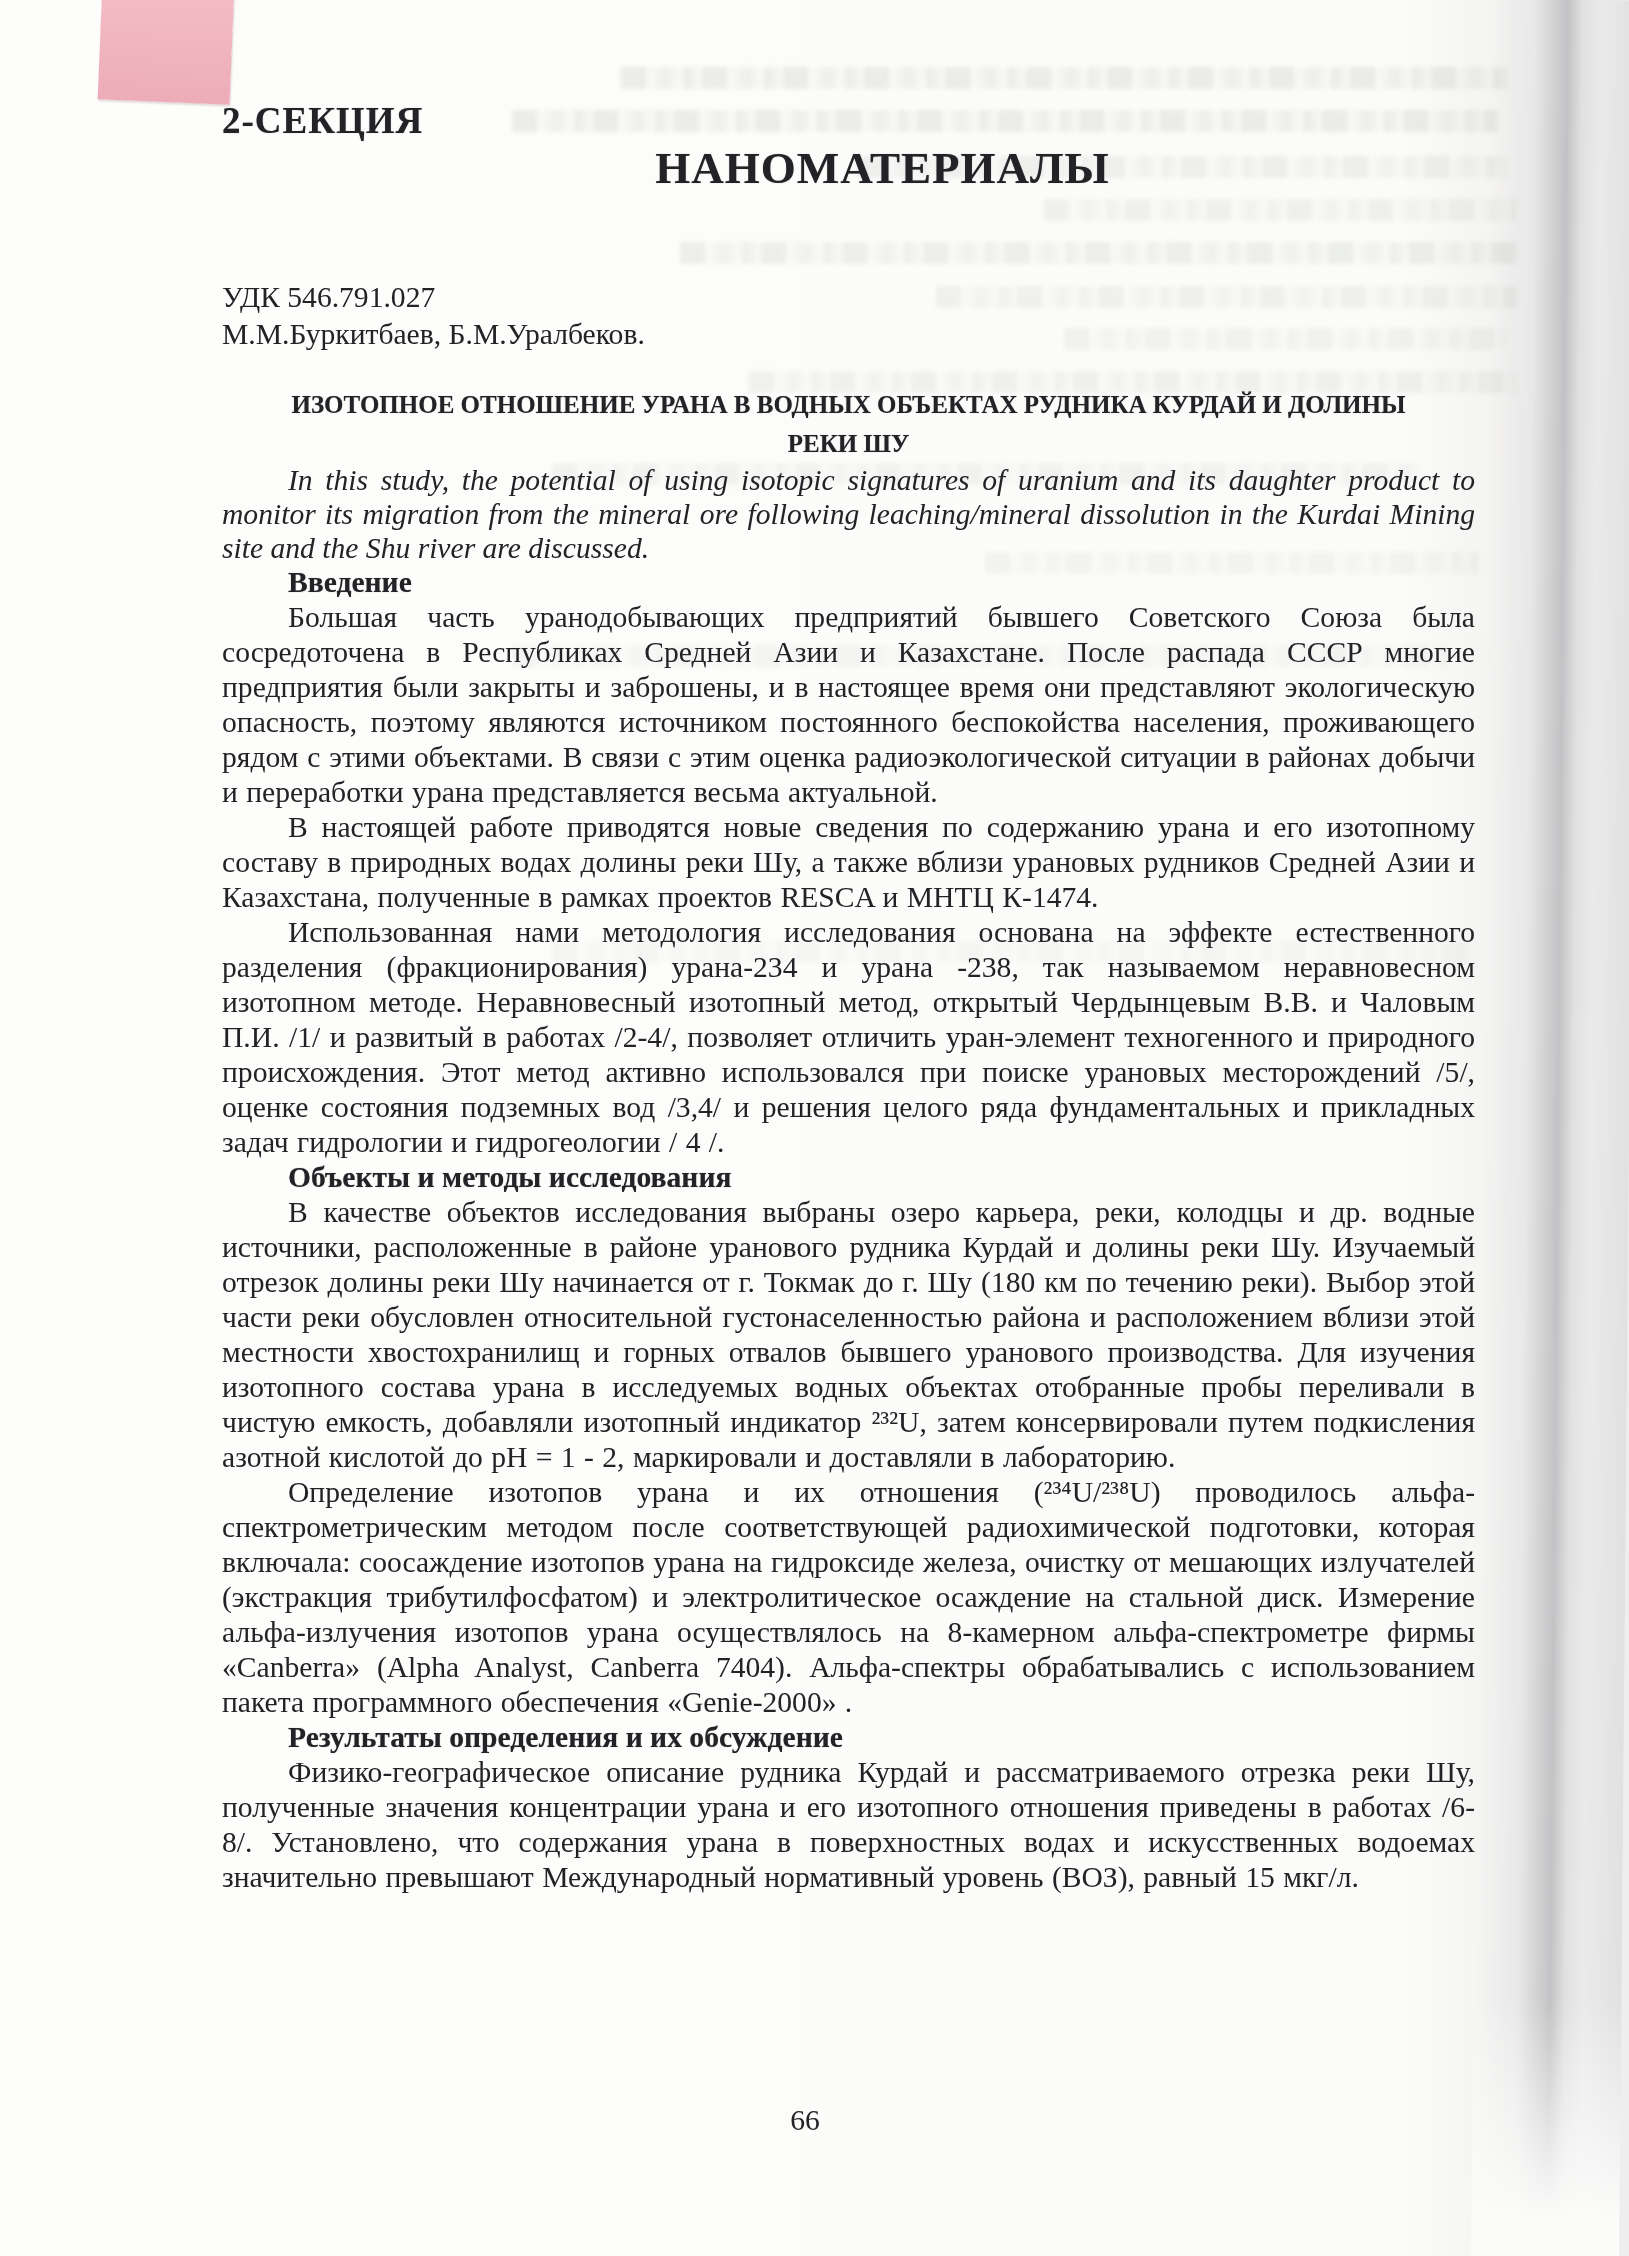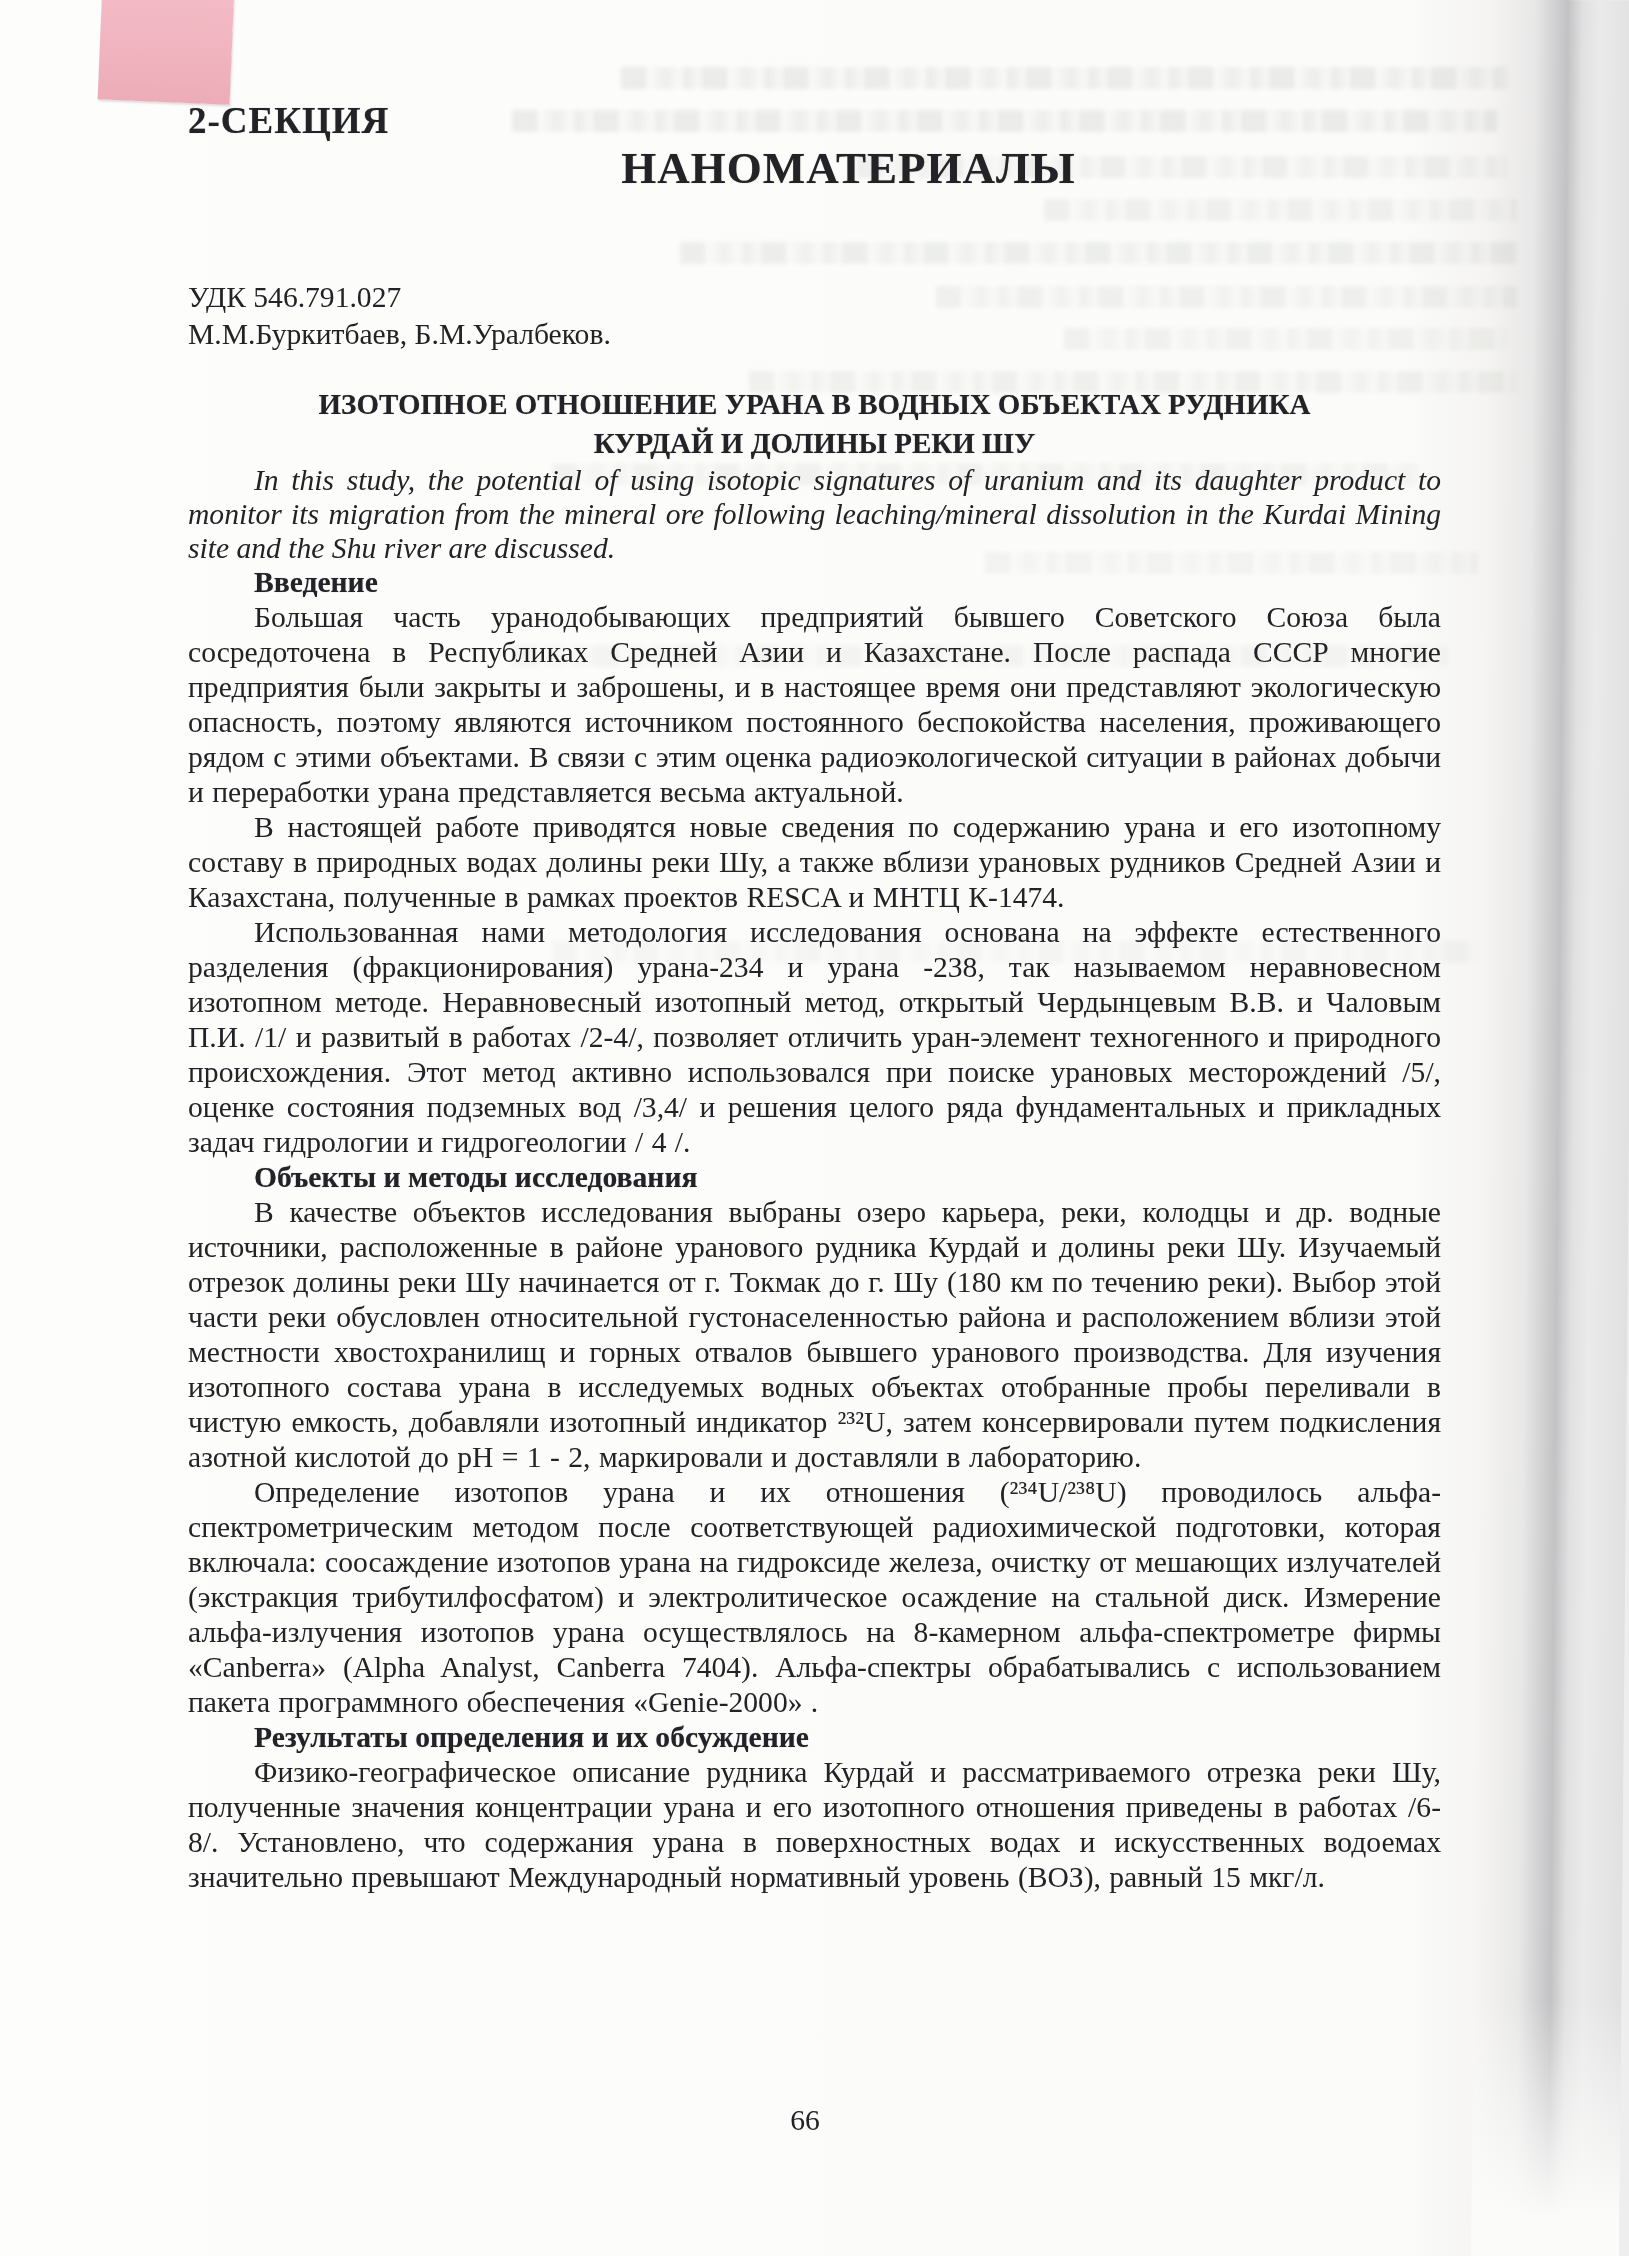--- a/index.html
+++ b/index.html
@@ -41,37 +41,37 @@
     position:absolute;height:21.7px;
     filter:blur(2px);
     background:repeating-linear-gradient(90deg,
       rgba(122,132,118,0.30) 0px,rgba(122,132,118,0.30) 23.6px,
       rgba(122,132,118,0.04) 27.6px,rgba(122,132,118,0.26) 45px,
       rgba(122,132,118,0.05) 59px,rgba(122,132,118,0.30) 65px,
       rgba(122,132,118,0.06) 81px);
     opacity:0.42;
   }
   .content{
-    position:absolute;left:188px;top:99px;width:1253px;
+    position:absolute;left:222px;top:99px;width:1253px;
   }
   .section-label{
     font-size:37px;font-weight:bold;line-height:43px;letter-spacing:1px;
     text-shadow:0 0 1px rgba(30,30,40,0.45);
   }
   .proceedings-title{
     font-size:45px;font-weight:bold;line-height:49px;text-align:center;
     transform:translateX(34px);margin-top:2px;letter-spacing:1px;
     text-shadow:0 0 1px rgba(30,30,40,0.45);
   }
   .udk{margin-top:86px;font-size:29.6px;line-height:37px;}
   .authors{font-size:29.6px;line-height:37px;font-weight:normal;}
   .affiliation{font-size:29.6px;line-height:37px;}
   .article-title{
     margin-top:31.5px;padding:0 69px;
-    font-size:29px;line-height:39px;font-weight:bold;text-align:center;
+    font-size:25px;line-height:39px;font-weight:bold;text-align:center;
     text-shadow:0 0 1px rgba(30,30,40,0.4);
   }
   .abstract{
     font-style:italic;font-size:29.6px;line-height:34px;
     text-align:justify;text-indent:66px;margin:0;
   }
   .abstract.first{margin-top:35px;}
   .section-heading{
     font-size:29.6px;line-height:35px;font-weight:bold;text-indent:66px;margin:0;
     text-shadow:0 0 1px rgba(30,30,40,0.4);

